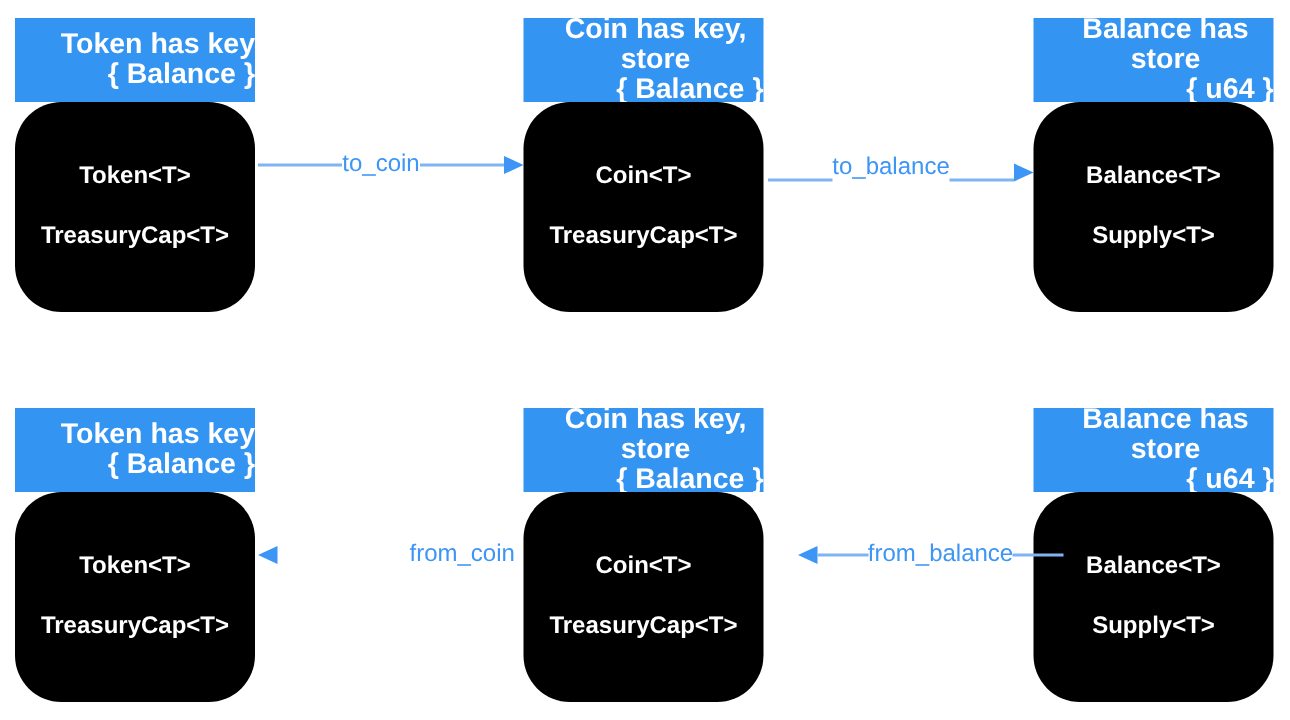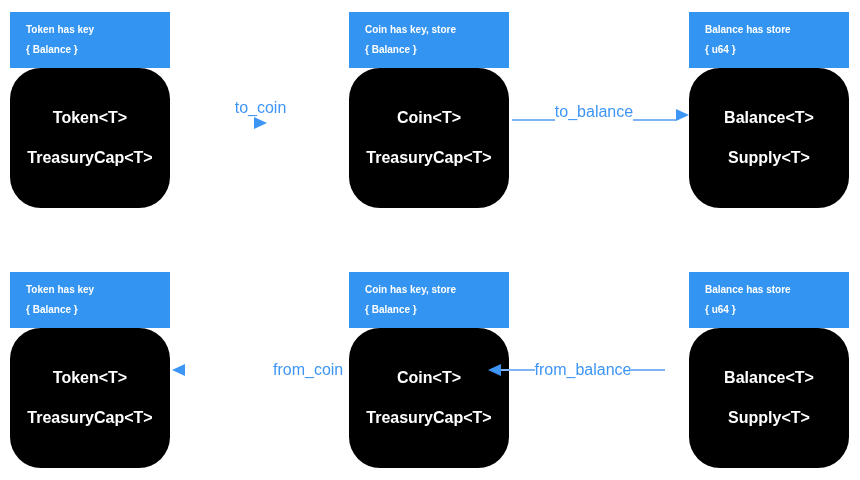--- a/index.html
+++ b/index.html
@@ -12,45 +12,45 @@
   }
   html,body{margin:0;padding:0;}
   body{
     width:860px;height:480px;position:relative;overflow:hidden;
     background:var(--bg);
     font-family:"Liberation Sans", sans-serif;
   }
   .box{position:absolute;width:160px;height:196px;display:flex;flex-direction:column;}
   .box-header{
     height:56px;flex:0 0 56px;background:var(--header-blue);color:var(--box-text);
-    display:flex;flex-direction:column;align-items:flex-start;justify-content:center;
-    font-size:10px;font-weight:700;line-height:20px;text-align:center;padding-left:16px;
+    display:flex;flex-direction:column;align-items:flex-end;justify-content:center;
+    font-size:19px;font-weight:700;line-height:20px;text-align:center;padding-left:16px;
   }
   .box-body{
     flex:1;background:var(--box-black);color:var(--box-text);
     display:flex;flex-direction:column;align-items:center;justify-content:center;
     row-gap:22px;font-size:16px;font-weight:600;line-height:18px;text-align:center;border-radius:31px;
   }
   .box-a{left:10px;top:12px;}
   .box-b{left:349px;top:12px;}
   .box-c{left:689px;top:12px;}
   .box-d{left:10px;top:272px;}
   .box-e{left:349px;top:272px;}
   .box-f{left:689px;top:272px;}
 
   .arrow{position:absolute;height:22px;display:flex;align-items:center;}
   .arrow .seg{flex:1;height:2px;background:var(--line-blue);}
   .arrow .lbl{color:var(--arrow-blue);font-size:16px;line-height:18px;white-space:nowrap;}
   .arrow .head{width:0;height:0;border-top:6px solid transparent;border-bottom:6px solid transparent;}
   .arrow .head.right{border-left:13px solid var(--arrow-blue);}
   .arrow .head.left{border-right:13px solid var(--arrow-blue);}
-  .arrow-1{left:172px;top:99px;width:177px;flex-direction:column;}
+  .arrow-1{left:172px;top:99px;width:177px;}
   .arrow-2{left:512px;top:99px;width:177px;align-items:flex-end;}
   .arrow-3{left:172px;top:359px;width:177px;gap:44px;}
-  .arrow-4{left:488px;top:359px;width:177px;}
+  .arrow-4{left:532px;top:359px;width:177px;}
 </style>
 </head>
 <body>
 
 <div class="box box-a">
   <div class="box-header">
     <span>Token has key</span>
     <span>{ Balance }</span>
   </div>
   <div class="box-body">

